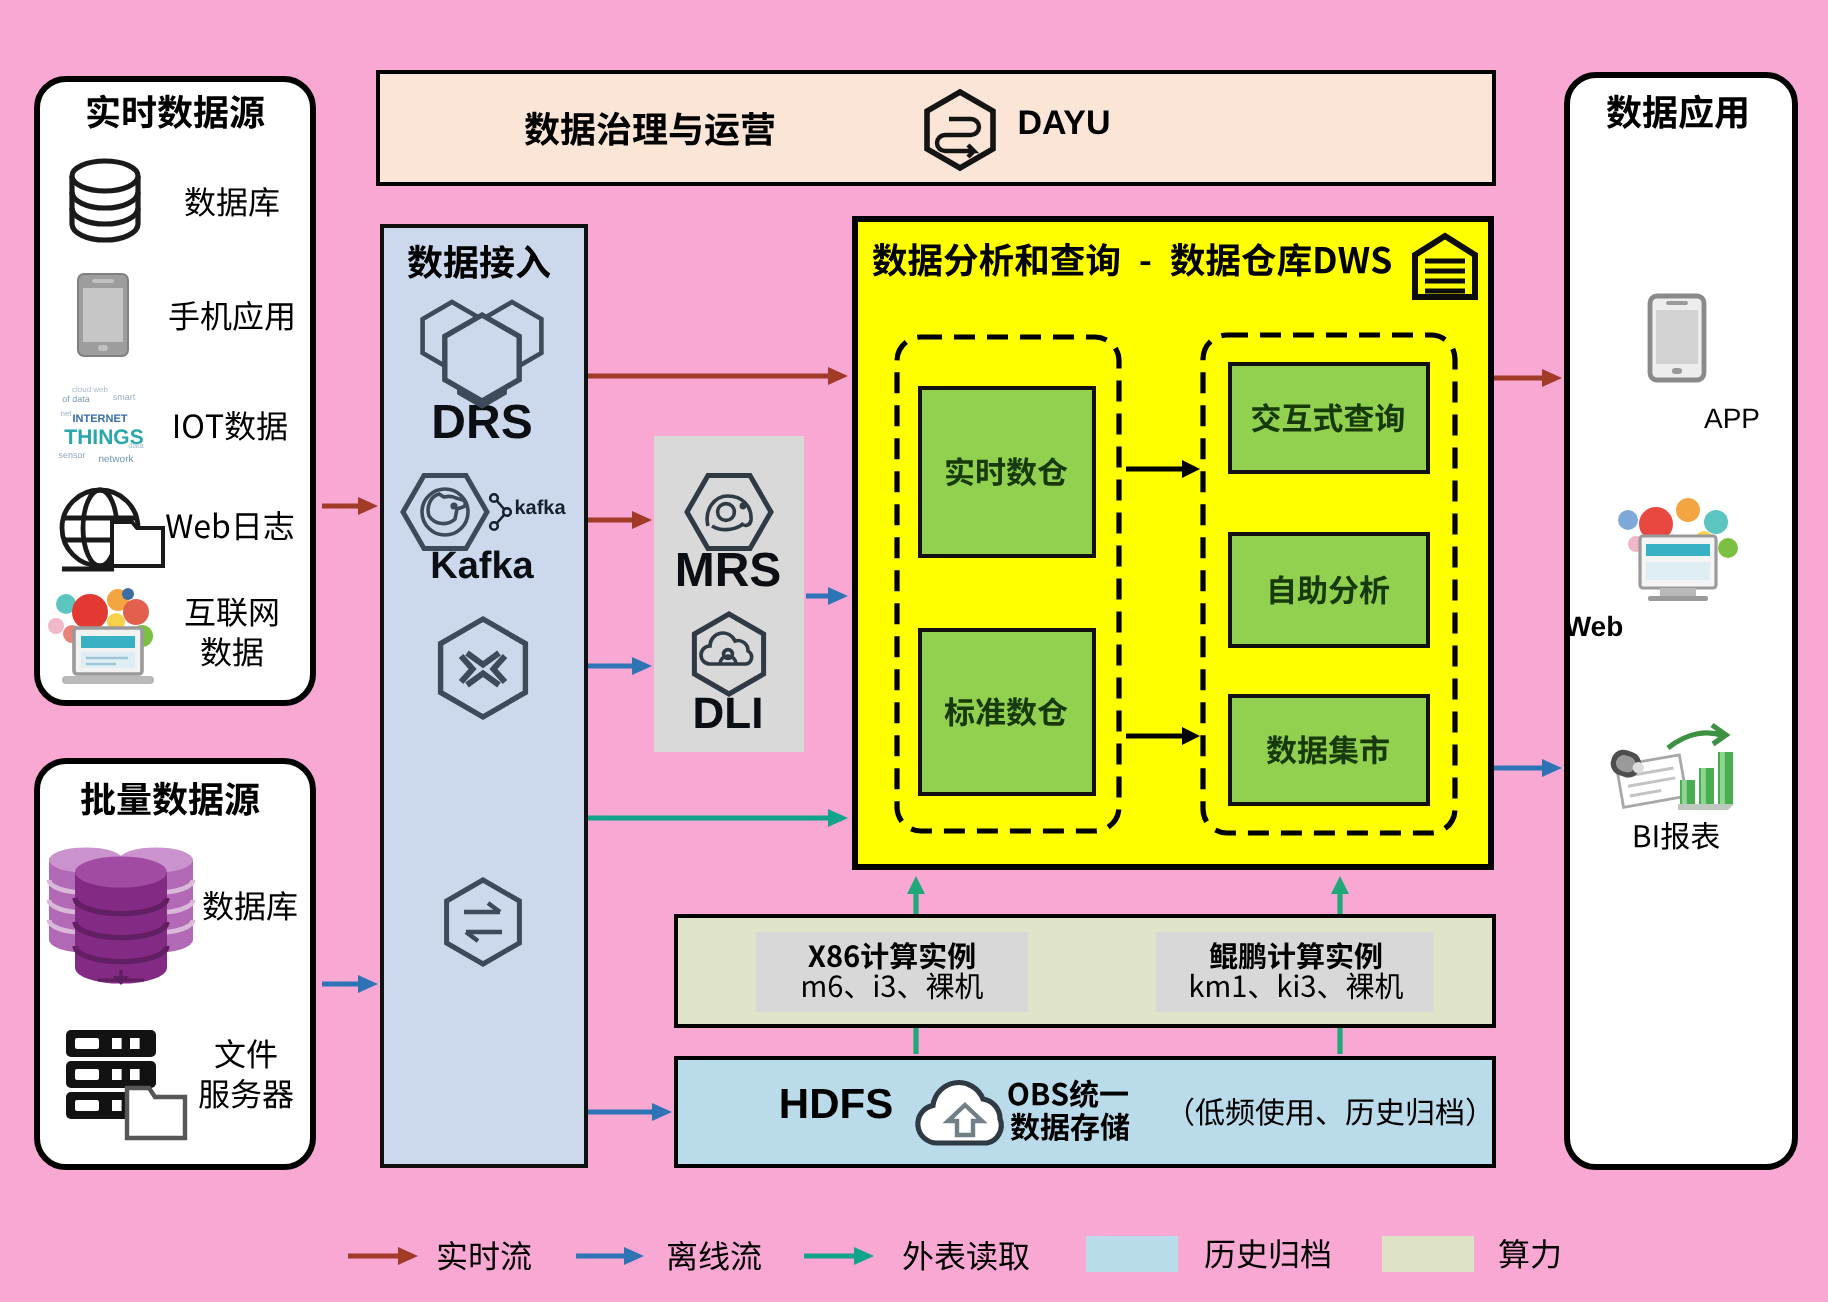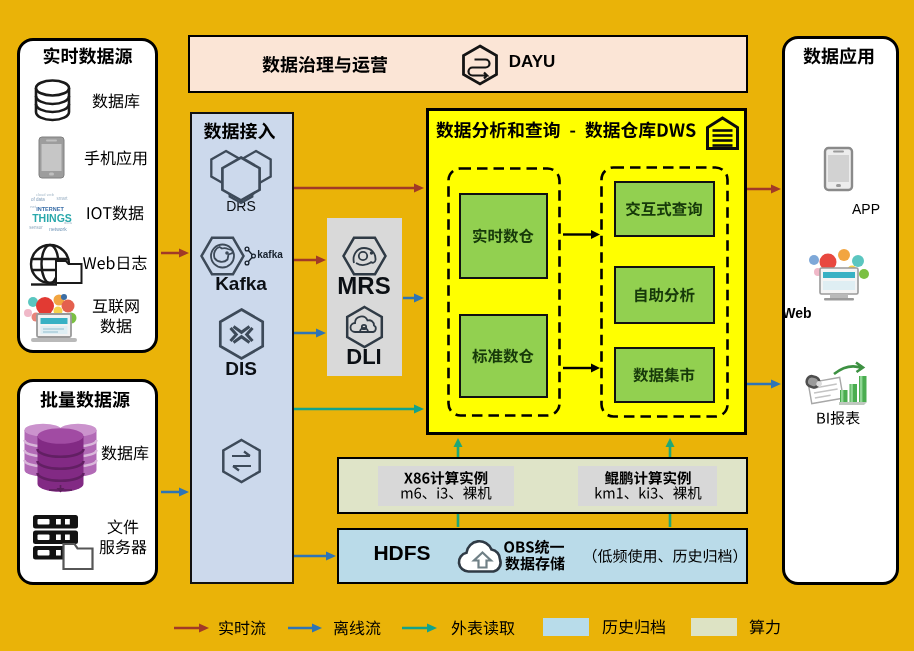--- a/index.html
+++ b/index.html
@@ -1,15 +1,15 @@
 <!DOCTYPE html>
 <html><head><meta charset="utf-8">
 <style>
 html,body{margin:0;padding:0;background:#fff;}
-#c{position:relative;width:914px;height:651px;background:#eab308;overflow:hidden;font-family:"Liberation Sans",sans-serif;}
+#c{position:relative;width:914px;height:651px;background:#f9a8d4;overflow:hidden;font-family:"Liberation Sans",sans-serif;}
 .bx{position:absolute;box-sizing:border-box;}
 .lab{position:absolute;text-align:center;color:#000;}
 </style></head><body>
 <div id="c">
 <div class="bx" style="left:17px;top:38px;width:141px;height:315px;border:3px solid #000;border-radius:16px;background:#fff"></div>
 <div class="bx" style="left:17px;top:379px;width:141px;height:206px;border:3px solid #000;border-radius:16px;background:#fff"></div>
 <div class="bx" style="left:188px;top:35px;width:560px;height:58px;background:#fbe5d6;border:2px solid #000"></div>
 <div class="bx" style="left:190px;top:112px;width:104px;height:472px;background:#ccd9ec;border:2px solid #111"></div>
 <div class="bx" style="left:327px;top:218px;width:75px;height:158px;background:#d9d9d9"></div>
 <div class="bx" style="left:426px;top:108px;width:321px;height:327px;background:#ffff00;border:3px solid #000"></div>
@@ -19,26 +19,25 @@
 <div class="bx" style="left:614px;top:266px;width:101px;height:58px;background:#92d050;border:2px solid #111"></div>
 <div class="bx" style="left:614px;top:347px;width:101px;height:56px;background:#92d050;border:2px solid #111"></div>
 <div class="bx" style="left:337px;top:457px;width:411px;height:57px;background:#dfe4c8;border:2px solid #000"></div>
 <div class="bx" style="left:378px;top:466px;width:136px;height:40px;background:#d8d8d8"></div>
 <div class="bx" style="left:578px;top:466px;width:139px;height:40px;background:#d8d8d8"></div>
 <div class="bx" style="left:337px;top:528px;width:411px;height:56px;background:#badbe9;border:2px solid #000"></div>
 <div class="bx" style="left:782px;top:36px;width:117px;height:549px;border:3px solid #000;border-radius:16px;background:#fff"></div>
 <div class="bx" style="left:543px;top:618px;width:46px;height:18px;background:#b8dcea"></div>
 <div class="bx" style="left:691px;top:618px;width:46px;height:18px;background:#dde3c4"></div>
 <div class="lab" style="left:472px;top:52.3px;width:120px;font-size:17px;font-weight:700;color:#000">DAYU</div>
-    <div class="lab" style="left:181px;top:198px;width:120px;font-size:14px;font-weight:400;color:#0b0f14">DRS</div>
+    <div class="lab" style="left:181px;top:198px;width:120px;font-size:24px;font-weight:700;color:#0b0f14">DRS</div>
     <div class="lab" style="left:181px;top:273.3px;width:120px;font-size:19px;font-weight:700;color:#0b0f14">Kafka</div>
-    <div class="lab" style="left:181px;top:358.3px;width:120px;font-size:19px;font-weight:700;color:#0b0f14">DIS</div>
     <div class="lab" style="left:304px;top:272.3px;width:120px;font-size:24px;font-weight:700;color:#0b0f14">MRS</div>
     <div class="lab" style="left:304px;top:344.3px;width:120px;font-size:22px;font-weight:700;color:#0b0f14">DLI</div>
-    <div class="lab" style="left:342px;top:540.9px;width:120px;font-size:21px;font-weight:700;color:#000">HDFS</div>
+    <div class="lab" style="left:358px;top:540.9px;width:120px;font-size:21px;font-weight:700;color:#000">HDFS</div>
     <div class="lab" style="left:806px;top:200.9px;width:120px;font-size:14px;font-weight:400;color:#000">APP</div>
     <div class="lab" style="left:737px;top:304.9px;width:120px;font-size:14px;font-weight:700;color:#000">Web</div>
     <div class="lab" style="left:250px;top:249.3px;width:40px;font-size:10px;font-weight:700;color:#16202c">kafka</div>
     <svg width="914" height="651" viewBox="0 0 914 651" style="position:absolute;left:0;top:0">
       <defs>
         <path id="g1" d="M530 66 586 155Q651 137 717 112Q783 88 841 61Q898 35 939 10L866 -85Q828 -58 774 -31Q720 -4 657 21Q594 47 530 66ZM410 825 531 862Q551 831 571 793Q590 755 599 726L471 685Q464 713 446 752Q428 792 410 825ZM77 756H927V526H801V644H196V526H77ZM483 601H610Q606 495 597 403Q589 311 564 235Q539 159 489 97Q439 36 355 -11Q272 -57 143 -88Q135 -64 115 -34Q95 -4 76 15Q194 41 269 79Q344 117 387 168Q429 219 449 283Q468 348 474 427Q480 507 483 601ZM68 274H938V174H68ZM232 545 302 623Q328 611 356 593Q384 575 410 556Q435 537 451 520L376 434Q362 451 338 471Q314 491 286 511Q258 531 232 545ZM130 395 198 475Q225 463 254 446Q283 430 309 412Q335 393 351 377L279 287Q263 304 239 324Q214 343 185 362Q157 381 130 395Z"></path>
         <path id="g2" d="M122 771H411V96H122V203H299V664H122ZM129 490H330V385H129ZM66 771H178V15H66ZM448 665H971V546H448ZM747 843H869V70Q869 16 856 -11Q842 -39 808 -53Q775 -67 722 -71Q668 -75 593 -74Q589 -49 577 -14Q565 22 551 47Q587 46 620 45Q654 44 680 44Q706 44 717 44Q734 44 740 50Q747 56 747 71ZM459 428 558 480Q582 446 611 406Q640 365 665 327Q691 288 708 260L601 198Q587 227 562 267Q538 307 511 349Q483 392 459 428Z"></path>
         <path id="g3" d="M60 335H444V238H60ZM43 672H534V578H43ZM424 838 525 798Q500 764 477 732Q454 699 434 676L358 710Q369 728 381 751Q393 773 405 796Q416 819 424 838ZM233 851H344V399H233ZM67 797 153 833Q173 804 190 769Q207 735 213 708L123 669Q118 695 102 731Q86 767 67 797ZM236 634 314 587Q290 547 251 507Q213 467 170 432Q126 397 84 373Q74 393 56 419Q39 445 22 461Q63 478 104 505Q144 533 180 566Q215 600 236 634ZM329 609Q343 603 368 589Q392 575 421 558Q449 542 473 528Q496 514 506 506L443 423Q429 437 407 455Q385 474 360 494Q335 514 312 532Q289 550 272 562ZM604 665H959V554H604ZM612 847 722 831Q707 730 684 635Q661 540 628 458Q595 377 551 316Q543 326 527 341Q511 356 494 370Q478 384 465 392Q505 444 534 516Q563 588 582 673Q602 757 612 847ZM789 597 900 588Q879 417 835 287Q792 157 713 63Q635 -31 511 -94Q506 -82 495 -64Q484 -45 471 -26Q459 -8 449 3Q562 54 631 135Q700 217 738 332Q775 446 789 597ZM671 575Q692 451 731 341Q770 231 832 147Q894 62 982 13Q963 -2 940 -30Q917 -58 904 -81Q809 -20 744 74Q679 168 638 291Q597 413 572 557ZM80 147 150 216Q205 195 264 166Q322 137 375 107Q428 77 466 51L395 -27Q359 1 306 33Q253 65 194 95Q135 125 80 147ZM407 335H427L445 339L510 315Q479 202 417 122Q355 43 270 -8Q184 -59 80 -87Q72 -67 56 -40Q41 -12 26 3Q119 24 197 65Q274 106 329 170Q383 234 407 320ZM80 147Q103 180 128 222Q152 263 174 308Q196 353 211 393L317 374Q299 330 277 284Q254 238 231 197Q207 155 186 123Z"></path>
         <path id="g4" d="M437 810H933V519H440V621H820V707H437ZM382 810H498V503Q498 438 494 360Q489 283 476 201Q463 120 438 44Q412 -31 371 -92Q361 -81 343 -67Q325 -54 306 -41Q287 -28 274 -22Q311 34 333 100Q355 167 365 237Q375 308 379 376Q382 445 382 503ZM438 430H961V329H438ZM534 35H881V-60H534ZM646 528H758V189H646ZM485 233H938V-88H830V135H588V-89H485ZM21 342Q82 356 168 378Q253 400 340 424L355 316Q276 293 196 269Q115 246 48 227ZM37 660H353V550H37ZM142 849H252V50Q252 9 243 -15Q235 -39 212 -53Q190 -67 156 -72Q122 -76 73 -76Q71 -54 62 -22Q53 11 42 34Q70 33 93 33Q117 33 126 34Q135 34 138 37Q142 41 142 51Z"></path>
         <path id="g5" d="M366 797H959V690H366ZM330 797H447V520Q447 454 442 374Q437 294 423 211Q409 128 381 50Q354 -28 309 -90Q299 -80 280 -68Q262 -55 242 -44Q223 -32 208 -26Q250 32 275 101Q300 171 311 244Q323 318 327 389Q330 459 330 520ZM588 383V327H819V383ZM588 518V464H819V518ZM482 604H930V241H482ZM499 202 605 171Q590 136 570 98Q550 59 529 25Q508 -10 489 -36Q479 -27 461 -16Q444 -5 427 5Q409 15 395 22Q424 58 452 106Q481 155 499 202ZM783 173 887 213Q904 183 922 148Q941 113 957 79Q974 46 984 21L873 -27Q865 -1 849 34Q834 68 817 105Q799 141 783 173ZM642 694 777 670Q758 635 738 603Q718 572 702 549L606 575Q616 602 626 635Q637 668 642 694ZM641 277H755V24Q755 -14 747 -37Q738 -60 712 -72Q686 -84 651 -87Q615 -90 568 -89Q565 -66 556 -37Q547 -8 538 14Q564 13 590 13Q617 13 625 13Q641 13 641 27ZM75 756 145 842Q170 828 202 811Q233 793 263 775Q293 758 312 744L239 649Q222 663 193 682Q164 701 132 721Q101 741 75 756ZM28 486 96 572Q122 559 153 543Q184 526 214 510Q243 493 263 480L191 383Q173 398 145 416Q116 434 85 452Q54 471 28 486ZM40 -12Q61 27 86 80Q110 133 135 193Q160 253 181 311L279 246Q260 192 239 136Q217 81 195 27Q172 -27 150 -77Z"></path>

